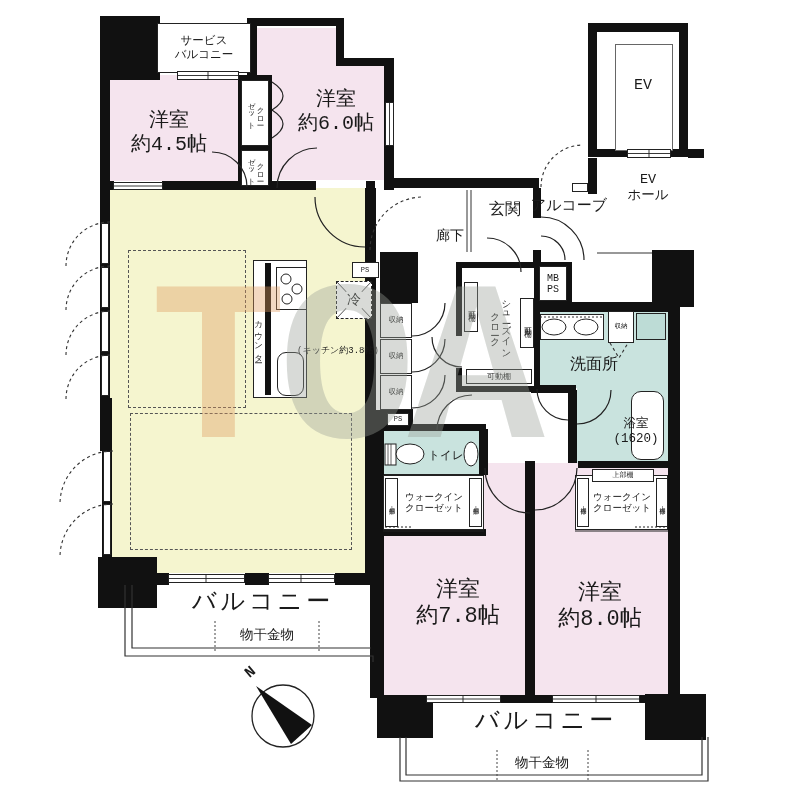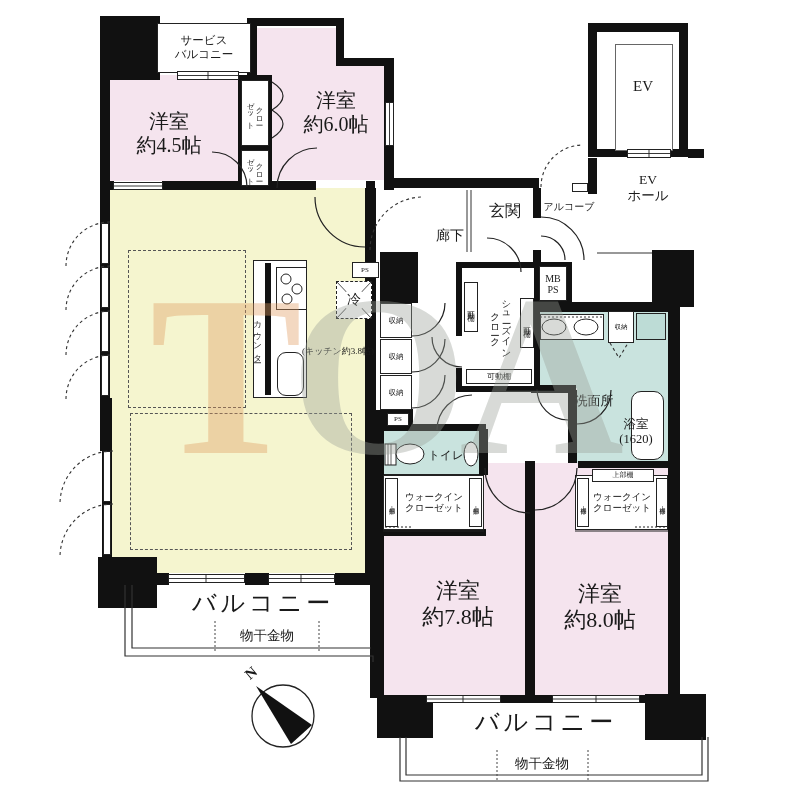--- a/index.html
+++ b/index.html
@@ -1,17 +1,17 @@
 <!DOCTYPE html>
 <html><head>
 <meta charset="utf-8">
 <style>
   html,body{margin:0;padding:0;background:#fff;}
   #stage{position:relative;width:800px;height:800px;background:#ffffff;overflow:hidden;
-         font-family:Liberation Serif, serif;}
+         font-family:Liberation Mono, monospace;}
   .room{position:absolute;}
   .wall{position:absolute;background:#111;}
   .wbox{position:absolute;background:#fff;border:1px solid #222;box-sizing:border-box;}
   .tealbox{position:absolute;background:#c9e3de;border:1px solid #222;box-sizing:border-box;}
   .dashedrect{position:absolute;border:1px dashed #555;box-sizing:border-box;}
   .lbl{position:absolute;color:#1a1a1a;white-space:pre-line;text-align:center;line-height:1.2;
        transform:translate(-50%,-50%);}
   .v{writing-mode:vertical-rl;letter-spacing:1px;}
   svg.overlay{position:absolute;left:0;top:0;pointer-events:none;}
   #watermark{position:absolute;left:150px;top:262px;font-size:228px;font-weight:bold;
@@ -257,39 +257,39 @@
 約4.5帖</div>
   <div class="lbl v" style="left:255px;top:112px;font-size:7.5px;">クロー
 ゼット</div>
   <div class="lbl v" style="left:255px;top:168px;font-size:7.5px;">クロー
 ゼット</div>
   <div class="lbl" style="left:336px;top:112px;font-size:20px;">洋室
 約6.0帖</div>
   <div class="lbl" style="left:643px;top:86px;font-size:15px;">EV</div>
   <div class="lbl" style="left:648px;top:188px;font-size:13.5px;">EV
 ホール</div>
-  <div class="lbl" style="left:569px;top:207px;font-size:10px;">アルコーブ</div>
+  <div class="lbl" style="left:569px;top:207px;font-size:15px;">アルコーブ</div>
   <div class="lbl" style="left:505px;top:211px;font-size:16px;">玄関</div>
   <div class="lbl" style="left:450px;top:236px;font-size:14px;">廊下</div>
   <div class="lbl" style="left:553px;top:284px;font-size:10px;line-height:1.05;">MB
 PS</div>
   <div class="lbl" style="left:365px;top:270px;font-size:7px;">PS</div>
   <div class="lbl" style="left:398px;top:419px;font-size:7px;">PS</div>
   <div class="lbl" style="left:338px;top:351px;font-size:9px;white-space:nowrap;">(キッチン約3.8帖)</div>
   <div class="lbl v" style="left:258px;top:337px;font-size:8.5px;">カウンター</div>
   <div class="lbl" style="left:354px;top:300px;font-size:14px;background:#fff;padding:0 1px;">冷</div>
   <div class="lbl" style="left:396px;top:320px;font-size:7.5px;">収納</div>
   <div class="lbl" style="left:396px;top:356px;font-size:7.5px;">収納</div>
   <div class="lbl" style="left:396px;top:392px;font-size:7.5px;">収納</div>
   <div class="lbl v" style="left:500px;top:324px;font-size:9.5px;">シューズイン
 クローク</div>
   <div class="lbl v" style="left:471px;top:307px;font-size:7.5px;">可動棚</div>
   <div class="lbl v" style="left:527px;top:323px;font-size:7.5px;">可動棚</div>
   <div class="lbl" style="left:499px;top:377px;font-size:8px;">可動棚</div>
-  <div class="lbl" style="left:594px;top:366px;font-size:13px;margin-top:35px;">洗面所</div>
+  <div class="lbl" style="left:594px;top:366px;font-size:16px;">洗面所</div>
   <div class="lbl" style="left:621px;top:327px;font-size:6.5px;">収納</div>
   <div class="lbl" style="left:636px;top:432px;font-size:12.5px;">浴室
 (1620)</div>
   <div class="lbl" style="left:446px;top:456px;font-size:11.5px;">トイレ</div>
   <div class="lbl" style="left:434px;top:503px;font-size:9.5px;">ウォークイン
 クローゼット</div>
   <div class="lbl" style="left:622px;top:503px;font-size:9.5px;">ウォークイン
 クローゼット</div>
   <div class="lbl v" style="left:391.5px;top:503px;font-size:6px;">上部棚</div>
   <div class="lbl v" style="left:475.5px;top:503px;font-size:6px;">上部棚</div>

